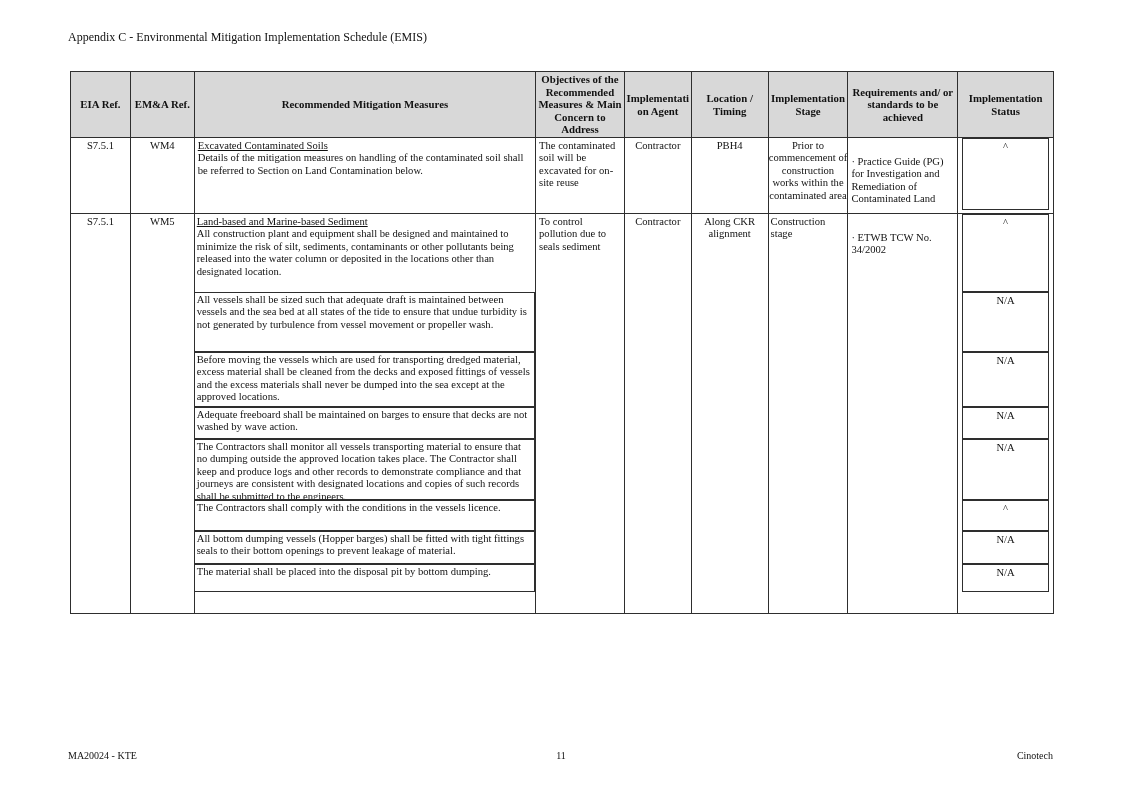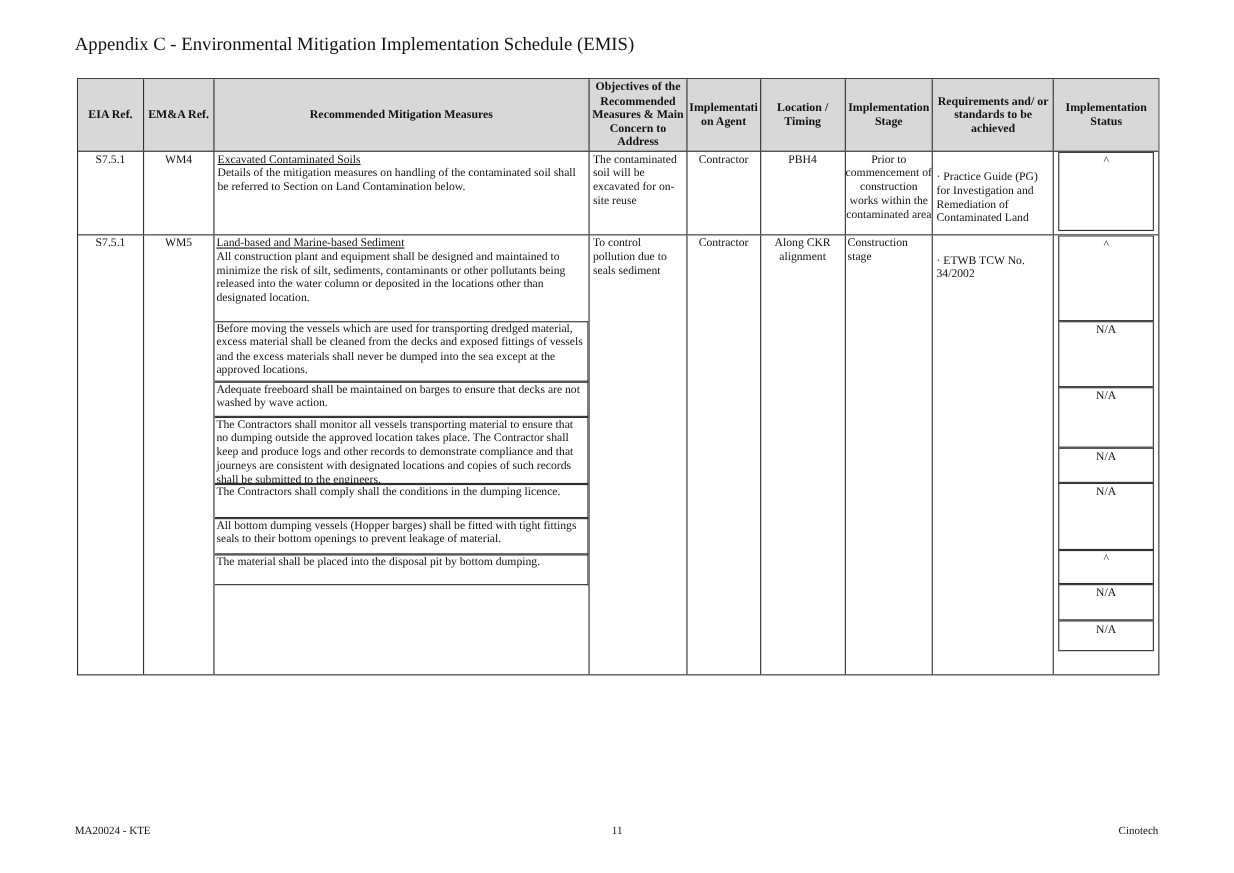--- a/index.html
+++ b/index.html
@@ -1,20 +1,20 @@
 <!DOCTYPE html>
 <html><head>
 <meta charset="utf-8">
 <style>
   html,body{margin:0;padding:0;}
   body{
     width:1122px;height:794px;background:#ffffff;position:relative;
     font-family:"Liberation Serif","DejaVu Serif",serif;color:#111;
   }
-  .doc-title{position:absolute;left:68px;top:30px;font-size:17px;}
+  .doc-title{position:absolute;left:68px;top:30px;font-size:12px;}
   .emis-table{
     position:absolute;left:70px;top:71px;width:984px;
     border:1px solid #2e2e2e;box-sizing:border-box;font-size:10.6px;line-height:12.4px;
   }
   .trow{display:flex;box-sizing:border-box;}
   .cell{box-sizing:border-box;border-right:1px solid #2e2e2e;overflow:hidden;}
   .cell:last-child{border-right:none;}
   .c1{width:60px}.c2{width:64px}.c3{width:342px}.c4{width:89px}.c5{width:67px}
   .c6{width:77px}.c7{width:80px}.c8{width:110px}.c9{width:95px}
   .thead{height:66px;background:#d8d8d8;border-bottom:1px solid #2e2e2e;}
@@ -93,24 +93,25 @@
   </div>
 
   <div class="trow rowWM5">
     <div class="cell c1 ctr">S7.5.1</div>
     <div class="cell c2 ctr">WM5</div>
     <div class="cell c3">
       <div class="mintro h78">
         <span class="measure-title">Land-based and Marine-based Sediment</span><br>
         <span>All construction plant and equipment shall be designed and maintained to minimize the risk of silt, sediments, contaminants or other pollutants being released into the water column or deposited in the locations other than designated location.</span>
       </div>
+      <div class="mbox h60">All vessels shall be sized such that adequate draft is maintained between vessels and the sea bed at all states of the tide to ensure that undue turbidity is not generated by turbulence from vessel movement or propeller wash.</div>
       <div class="mbox h55">Before moving the vessels which are used for transporting dredged material, excess material shall be cleaned from the decks and exposed fittings of vessels and the excess materials shall never be dumped into the sea except at the approved locations.</div>
       <div class="mbox h32">Adequate freeboard shall be maintained on barges to ensure that decks are not washed by wave action.</div>
       <div class="mbox h82">The Contractors shall monitor all vessels transporting material to ensure that no dumping outside the approved location takes place. The Contractor shall keep and produce logs and other records to demonstrate compliance and that journeys are consistent with designated locations and copies of such records shall be submitted to the engineers.</div>
-      <div class="mbox h31">The Contractors shall comply shall the conditions in the dumping licence.</div>
+      <div class="mbox h31">The Contractors shall comply with the conditions in the vessels licence.</div>
       <div class="mbox h33">All bottom dumping vessels (Hopper barges) shall be fitted with tight fittings seals to their bottom openings to prevent leakage of material.</div>
       <div class="mbox h28">The material shall be placed into the disposal pit by bottom dumping.</div>
     </div>
     <div class="cell c4">
       <div class="lft">To control pollution due to seals sediment</div>
     </div>
     <div class="cell c5 ctr">Contractor</div>
     <div class="cell c6 ctr">Along CKR alignment</div>
     <div class="cell c7 stage-lft">Construction stage</div>
     <div class="cell c8">

